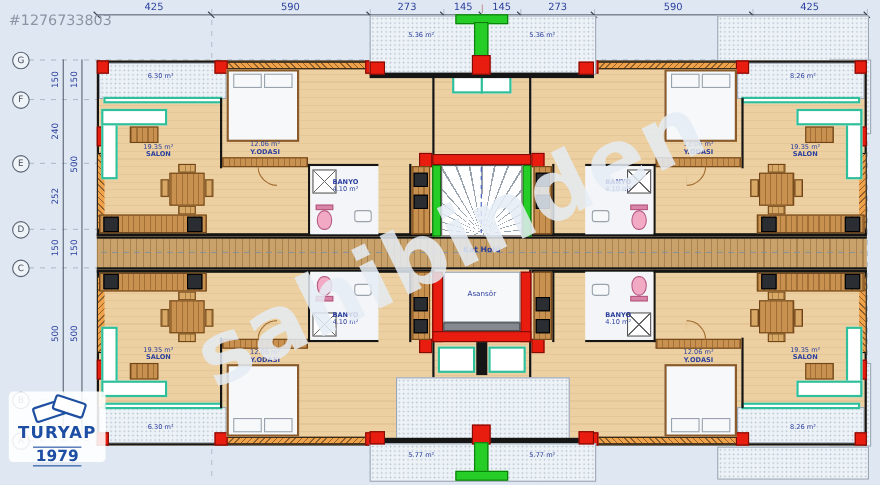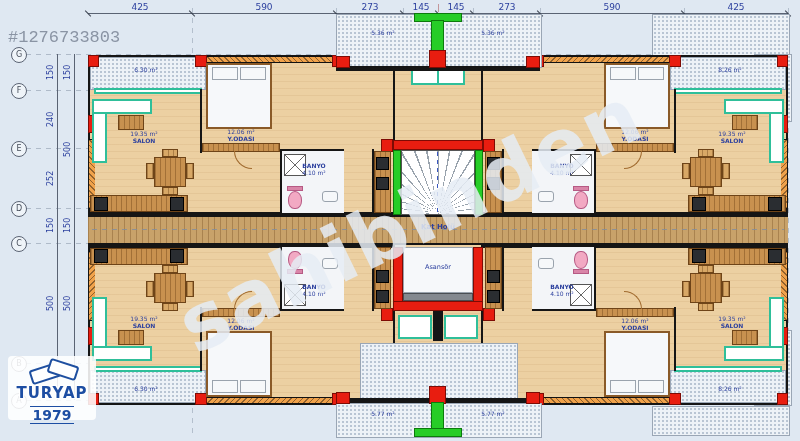--- a/index.html
+++ b/index.html
@@ -40,21 +40,21 @@
   .unit{width:305px;height:160px;}
   .q-tr{transform:scaleX(-1);}
   .q-bl{transform:scaleY(-1);}
   .q-br{transform:scale(-1,-1);}
   .q-tr .lbl{transform:scaleX(-1);}
   .q-bl .lbl{transform:scaleY(-1);}
   .q-br .lbl{transform:scale(-1,-1);}
   #watermark{left:60px;top:30px;width:700px;height:380px;display:flex;align-items:center;justify-content:center;
     transform:rotate(-26deg);font-size:78px;font-weight:bold;letter-spacing:2px;color:rgba(229,236,245,.85);
     pointer-events:none;z-index:50;}
-  #listing-id{left:8px;top:28px;color:#8a94a4;font-size:17px;z-index:60;font-family:Liberation Mono, monospace;}
+  #listing-id{left:8px;top:12px;color:#8a94a4;font-size:13px;z-index:60;}
   #logo{left:8px;top:356px;width:88px;height:64px;background:rgba(255,255,255,.88);border-radius:4px;z-index:60;text-align:center;}
   #logo .brand{display:block;margin-top:28px;font-size:15px;font-weight:bold;color:#1d4ea3;letter-spacing:1px;
     text-shadow:-1px -1px 0 #fff,1px -1px 0 #fff,-1px 1px 0 #fff,1px 1px 0 #fff;}
   #logo .year{display:block;margin-top:4px;font-size:14px;font-weight:bold;color:#1d4ea3;border-top:1px solid #1d4ea3;border-bottom:1px solid #1d4ea3;width:44px;margin-left:22px;}
   .hand{position:absolute;width:26px;height:11px;border:2px solid #1e4fa0;background:#fff;border-radius:3px;}
 </style>
 </head>
 <body>
 <div id="stage">
 

